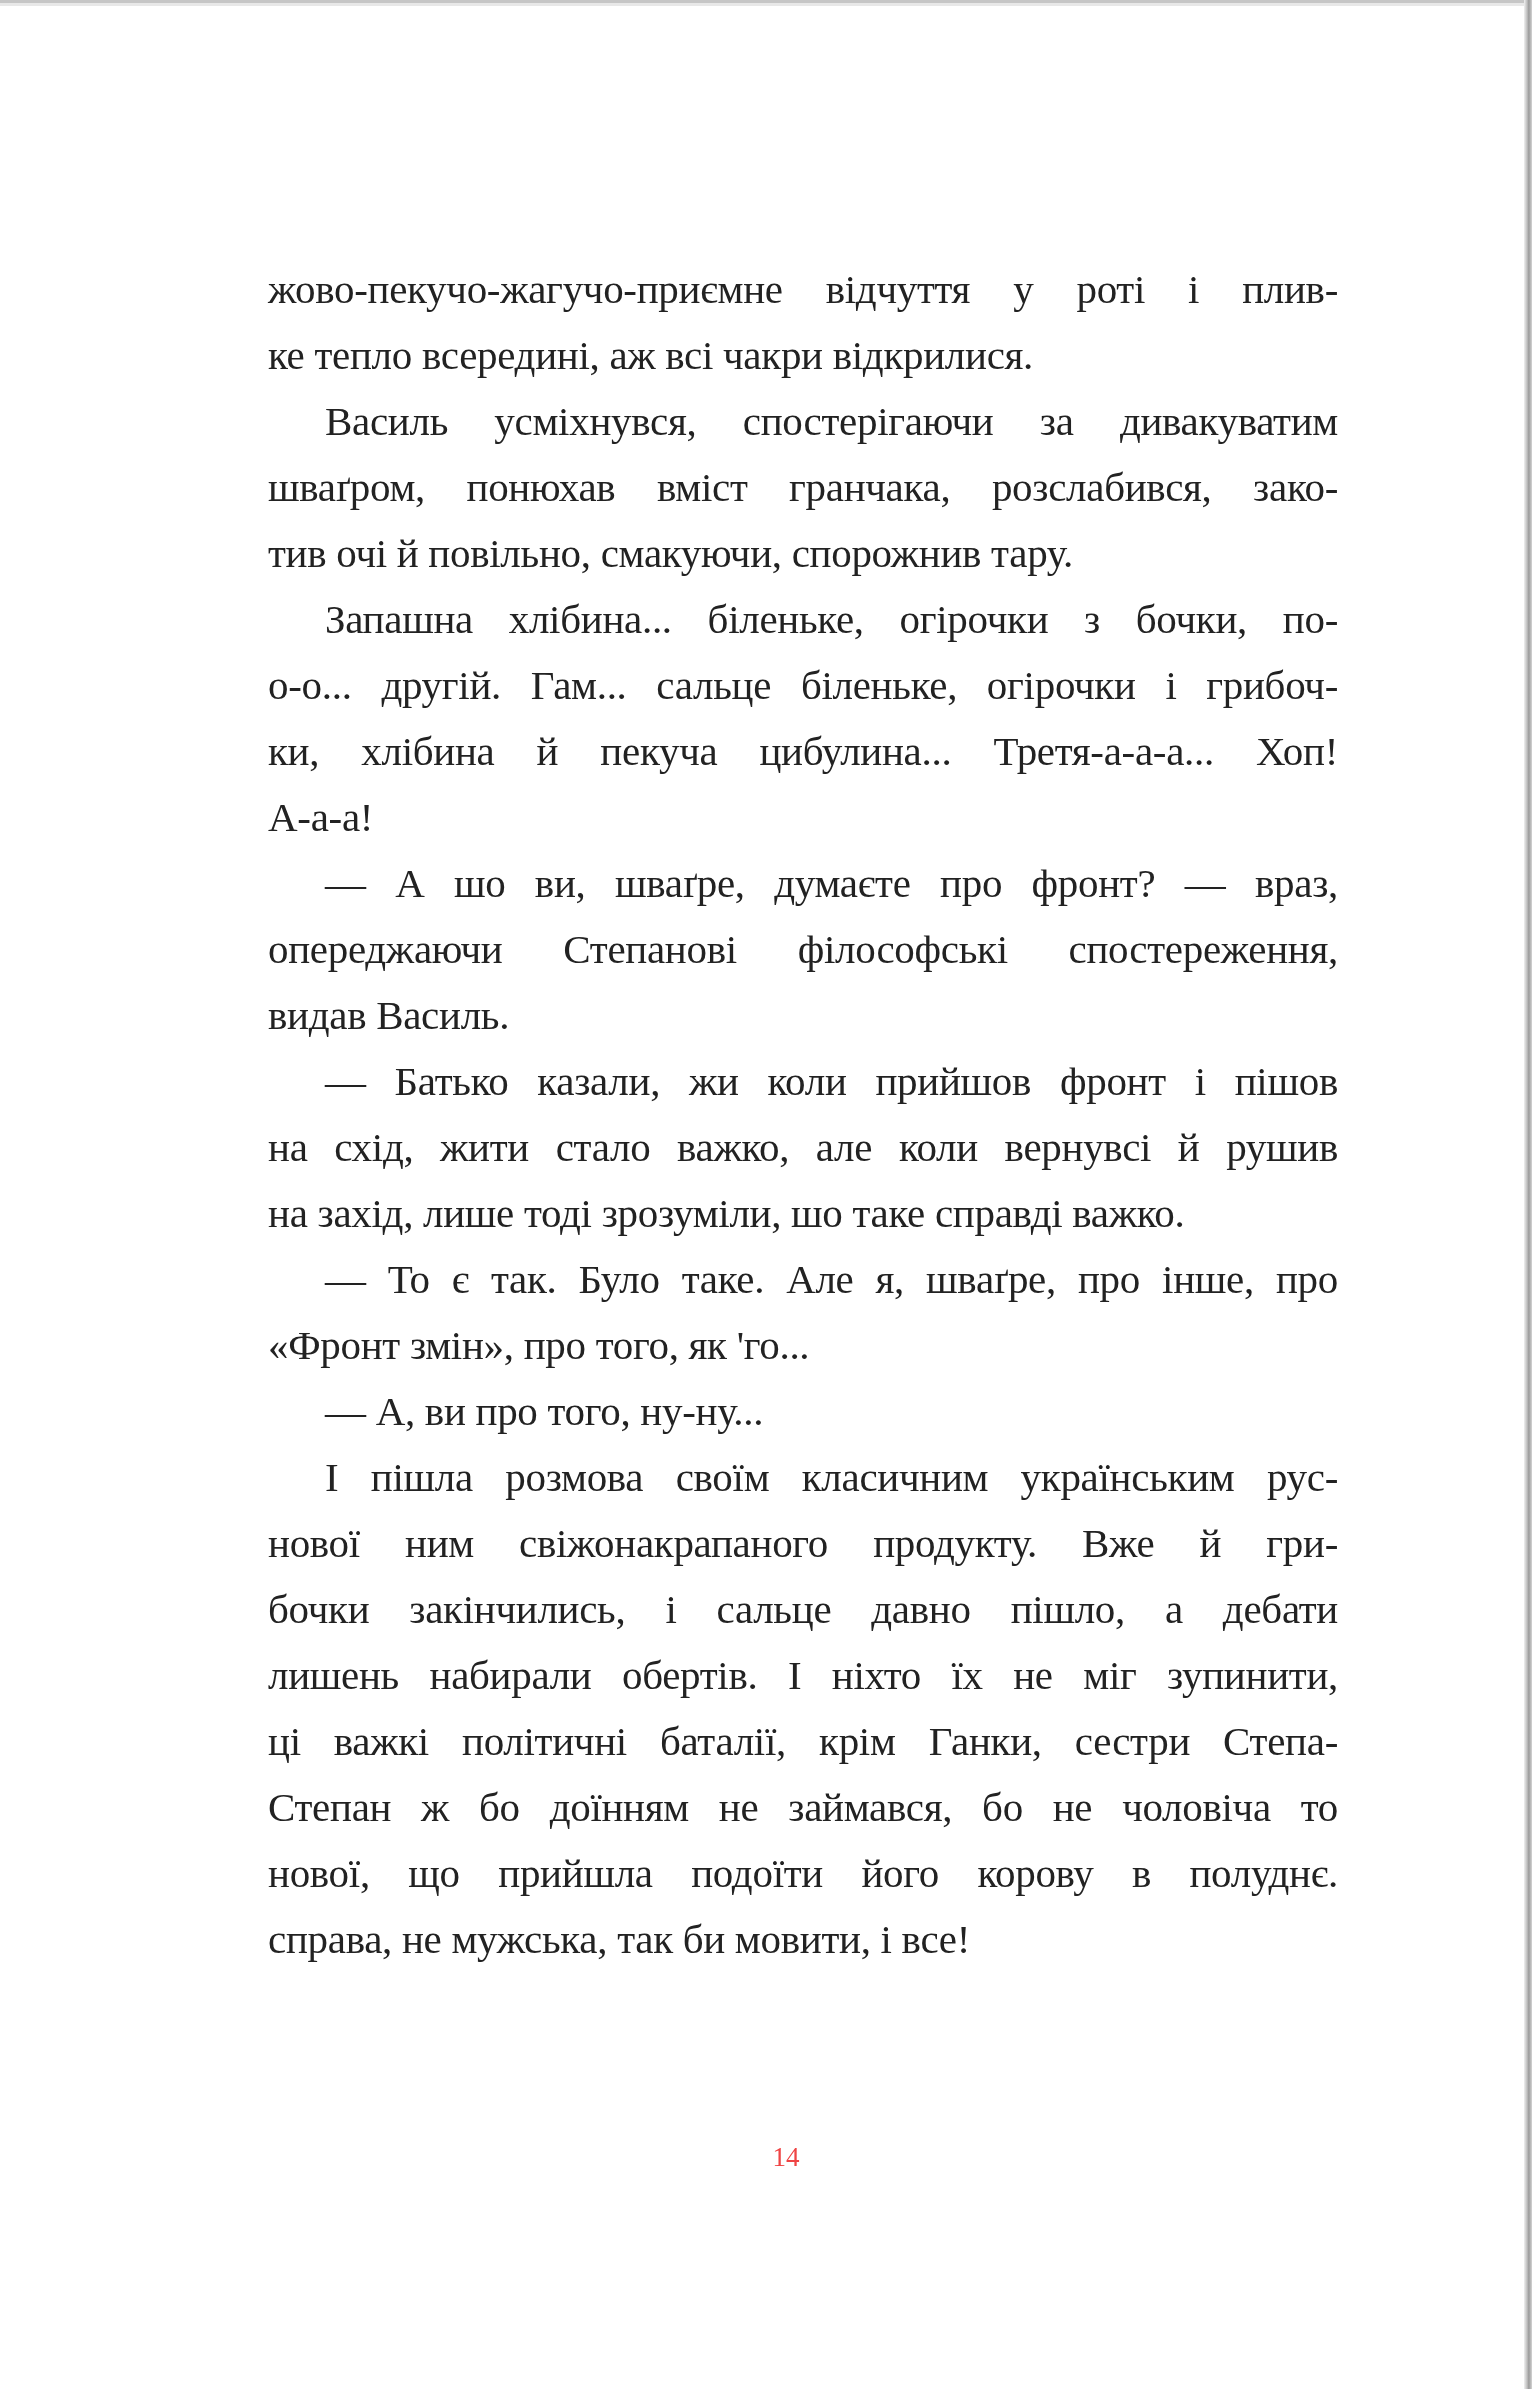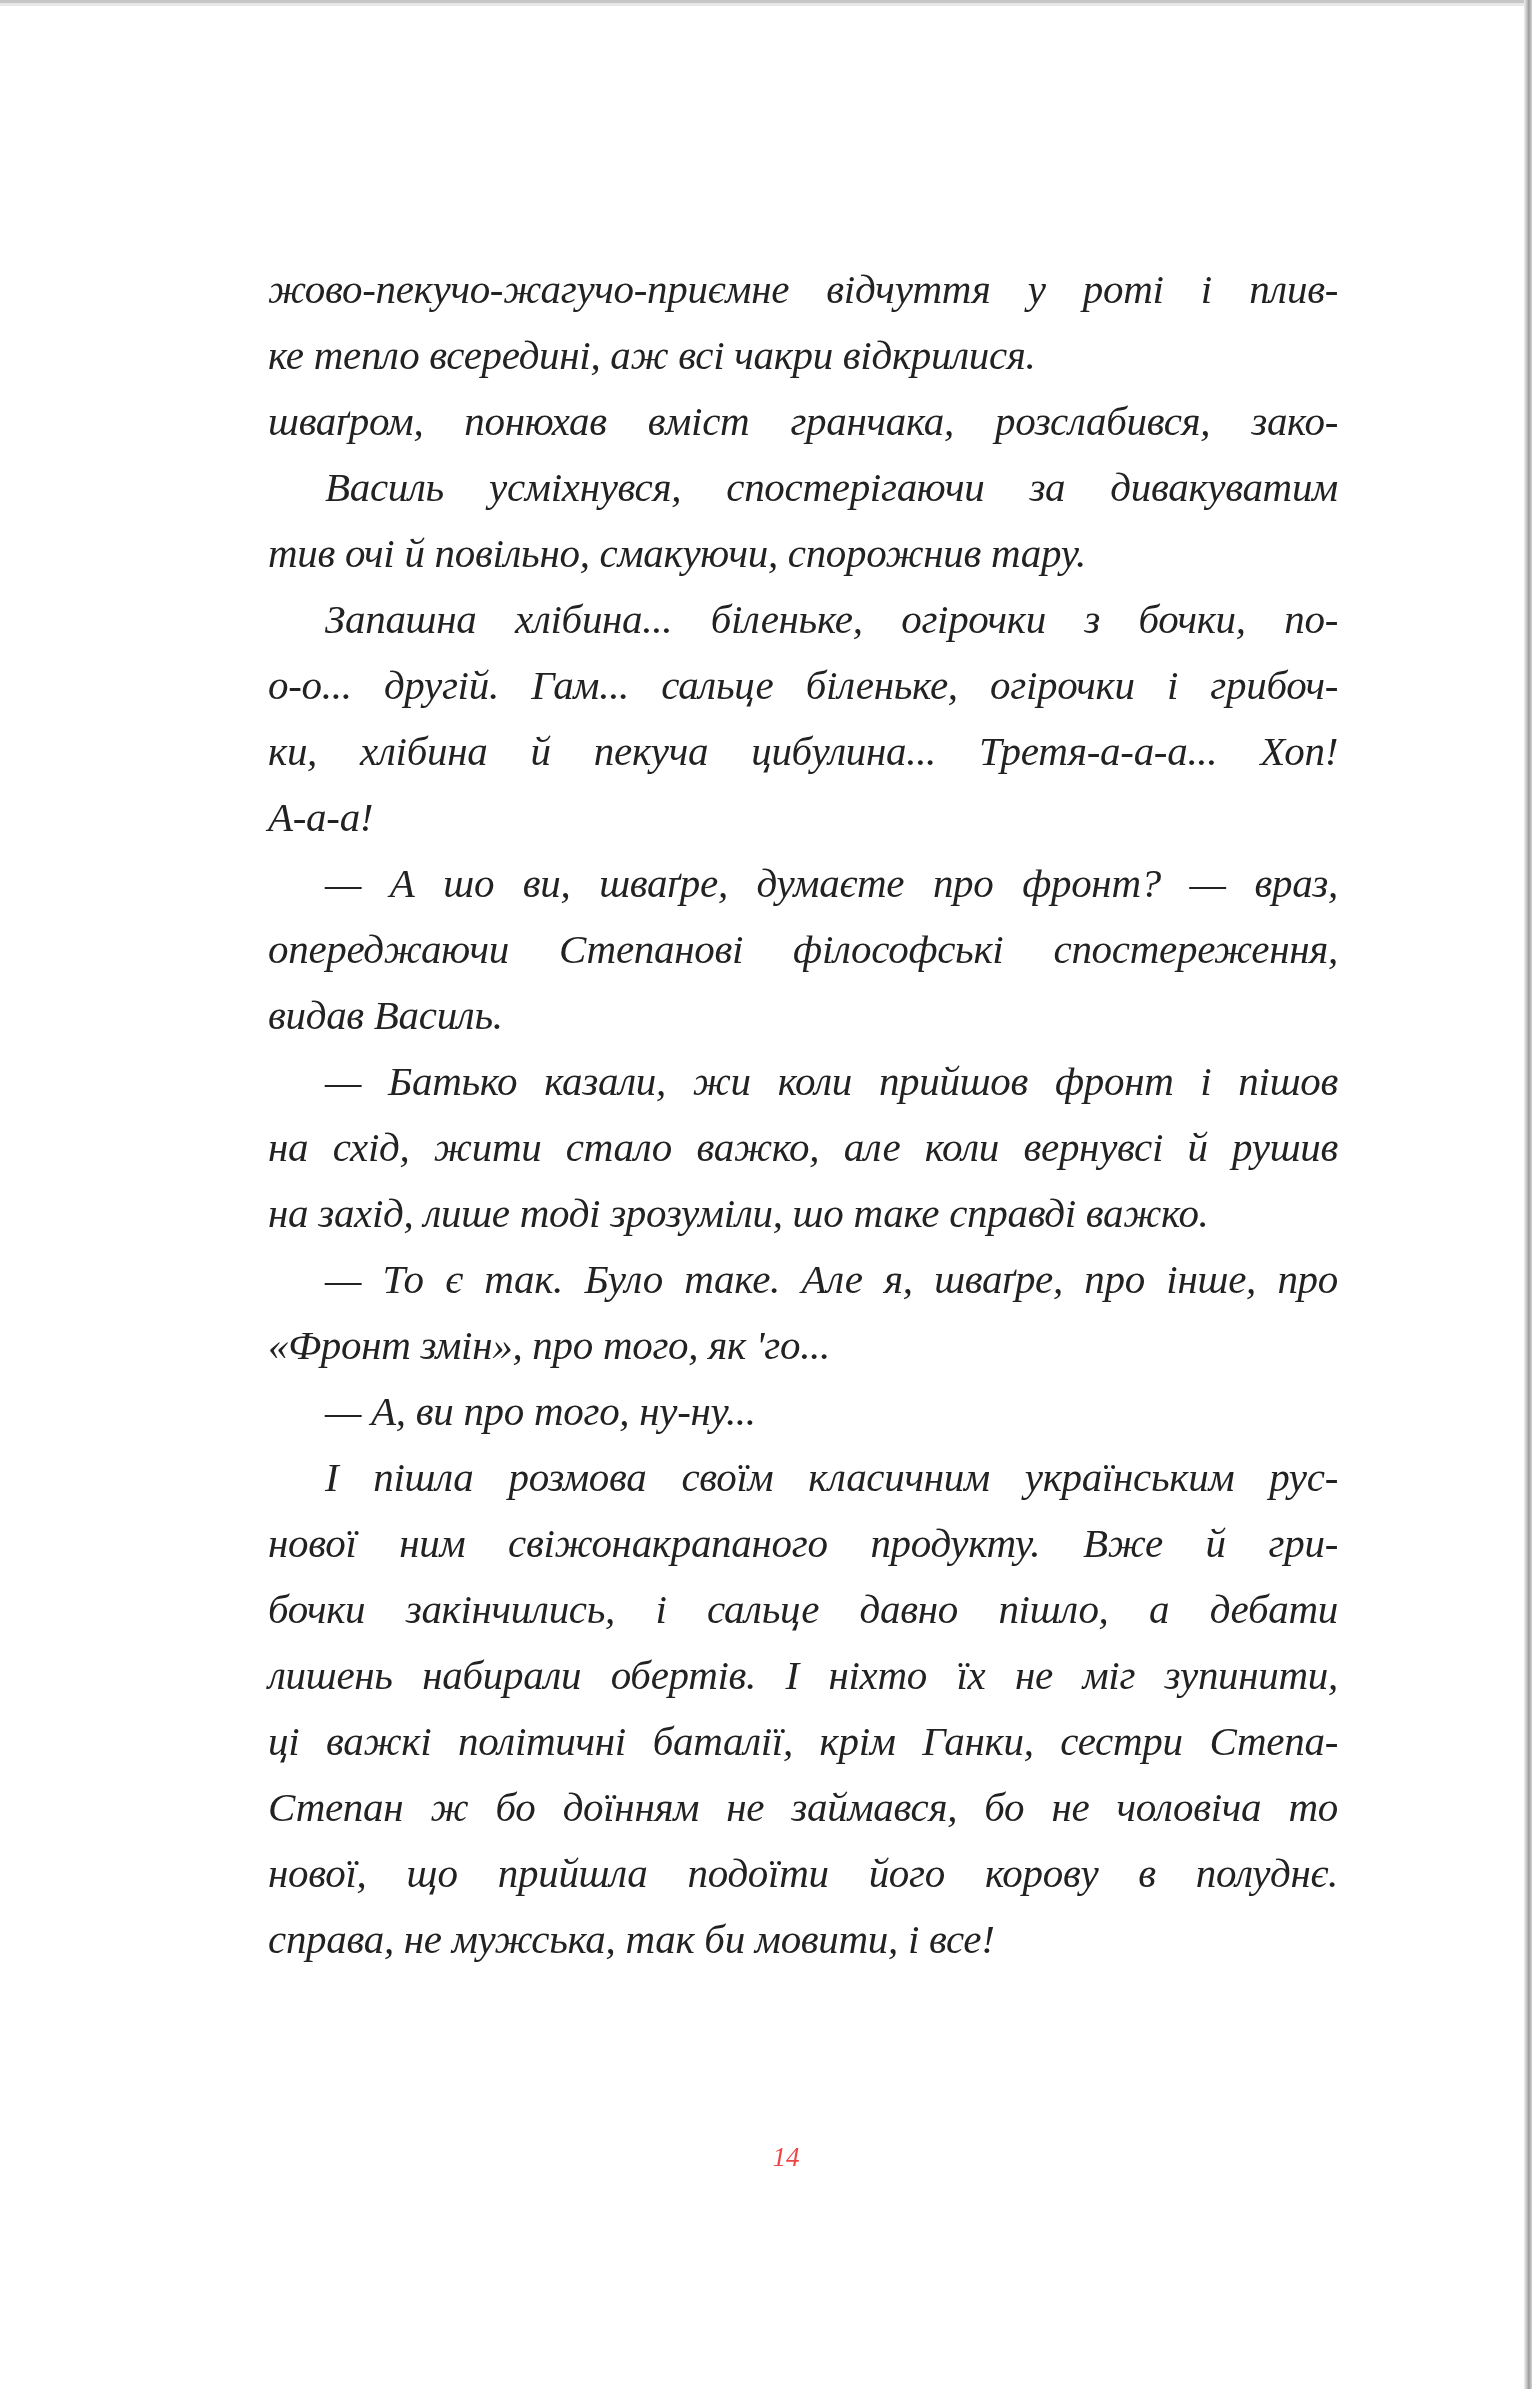--- a/index.html
+++ b/index.html
@@ -36,21 +36,20 @@
       position: absolute;
       top: 0; left: 1532px;
       width: 5.6px; height: 2389px;
       background: #ffffff;
     }
     .page {
       position: absolute;
       left: 0; top: 5.6px;
       width: 1377px; height: 2384px;
       background: #ffffff;
-      font-style: italic;
     }
     .text-block {
       position: absolute;
       left: 268px;
       top: 250px;
       width: 1070px;
       color: #222222;
       font-size: 41px;
       line-height: 66px;
     }
@@ -84,22 +83,22 @@
 
 <div class="top-bar"></div>
 <div class="top-bar-light"></div>
 
 <div class="page">
   <div class="text-block">
 
     <span class="line">жово-пекучо-жагучо-приємне відчуття у роті і плив-</span>
     <span class="line last">ке тепло всередині, аж всі чакри відкрилися.</span>
 
+    <span class="line indent">Василь усміхнувся, спостерігаючи за дивакуватим</span>
     <span class="line">шваґром, понюхав вміст гранчака, розслабився, зако-</span>
-    <span class="line indent">Василь усміхнувся, спостерігаючи за дивакуватим</span>
     <span class="line last">тив очі й повільно, смакуючи, спорожнив тару.</span>
 
     <span class="line indent">Запашна хлібина... біленьке, огірочки з бочки, по-</span>
     <span class="line">о-о... другій. Гам... сальце біленьке, огірочки і грибоч-</span>
     <span class="line">ки, хлібина й пекуча цибулина... Третя-а-а-а... Хоп!</span>
     <span class="line last">А-а-а!</span>
 
     <span class="line indent">— А шо ви, шваґре, думаєте про фронт? — враз,</span>
     <span class="line">опереджаючи Степанові філософські спостереження,</span>
     <span class="line last">видав Василь.</span>

